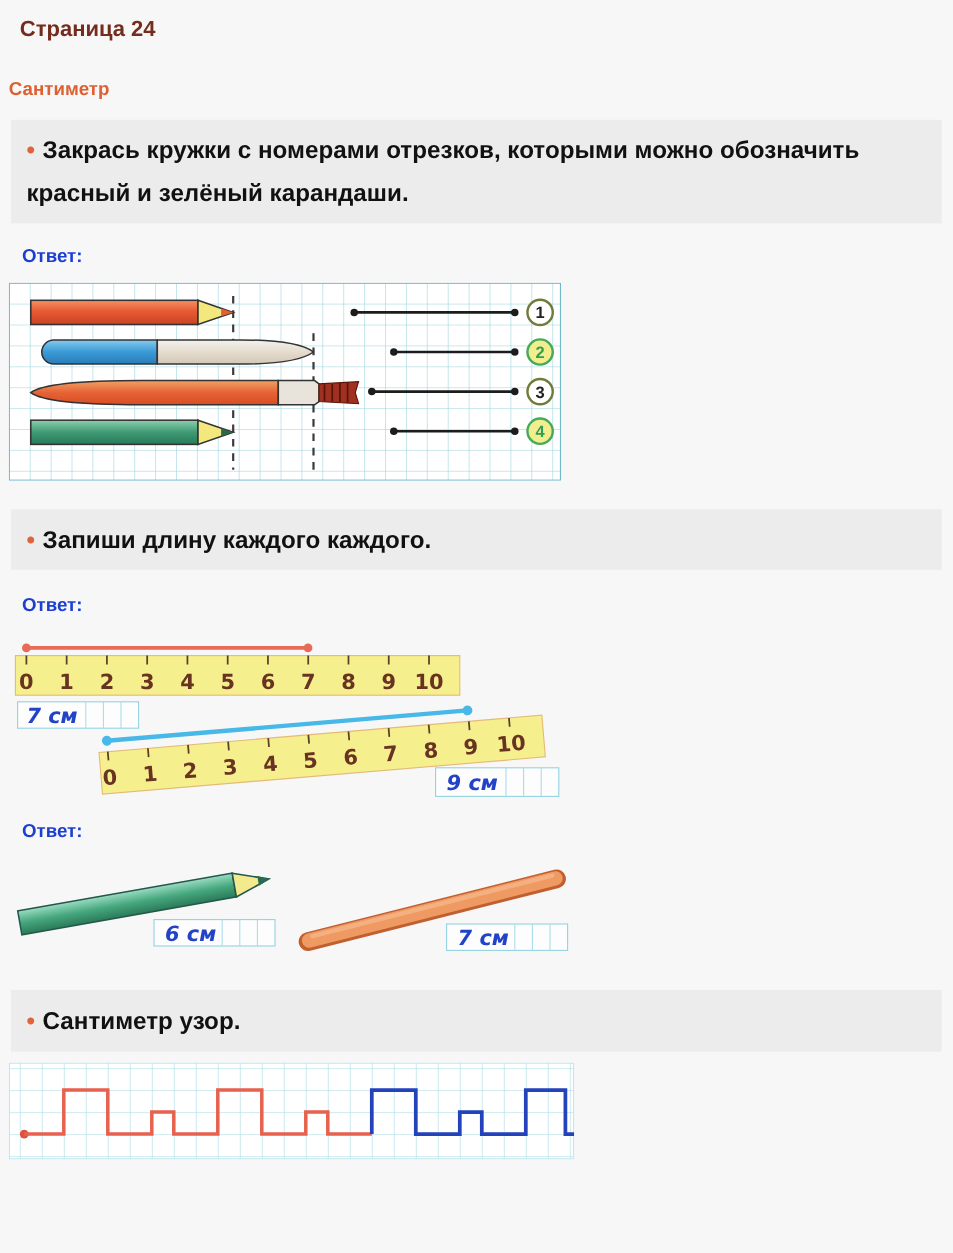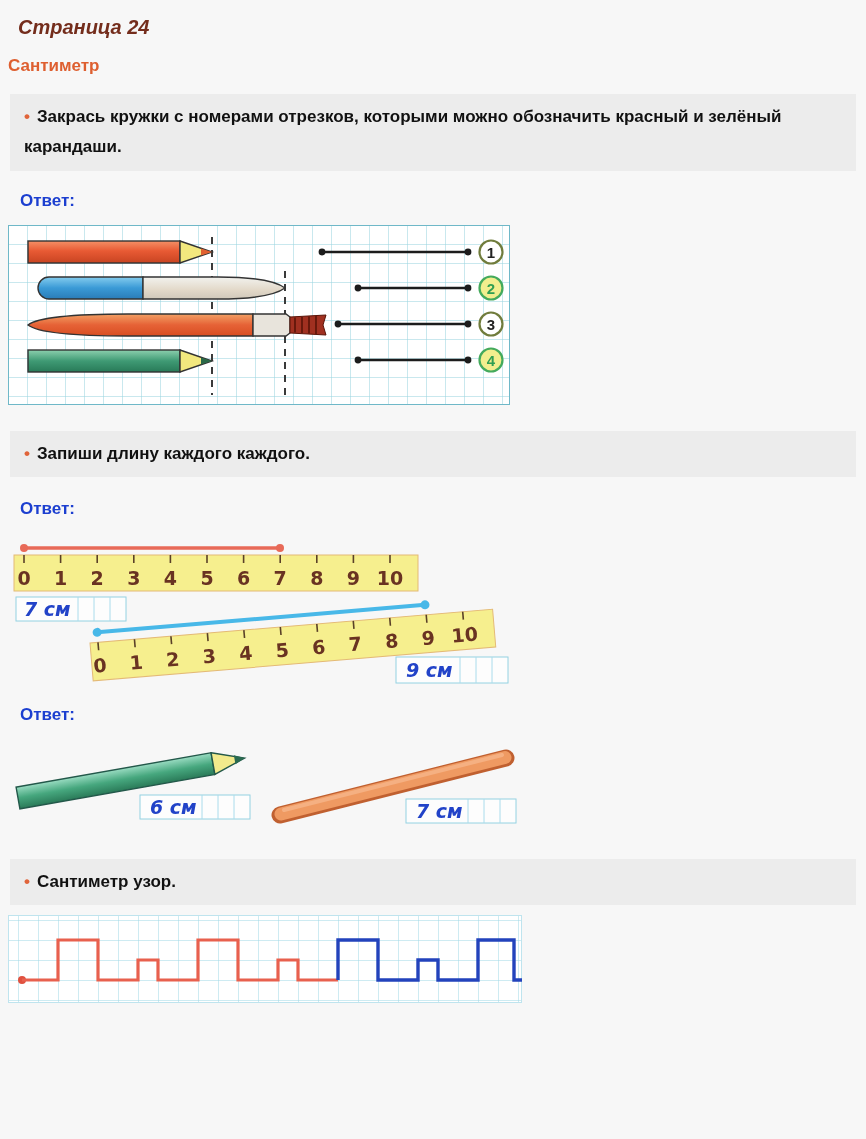--- a/index.html
+++ b/index.html
@@ -6,31 +6,30 @@
   body{
     width:866px;
     background:#f7f7f7;
     font-family:"Liberation Sans",sans-serif;
     color:#111;
   }
   .page{position:relative;width:866px;padding-bottom:10px;}
   .page-title{
     color:#742d1c;font-size:20px;font-weight:bold;
     margin:16px 0 0 18px;
-    font-style:italic;
   }
   .section-title{
     color:#de5f30;font-size:17px;font-weight:bold;
-    margin:17px 0 0 8px;
+    margin:32px 0 0 8px;
   }
   .task{
     background:#ececec;
     margin:0 10px;
     padding:8px 14px;
-    font-size:17px;font-weight:bold;line-height:1.78;
+    font-size:22px;font-weight:bold;line-height:1.78;
   }
   .task-inner{display:block;max-width:780px;}
   .bullet{color:#e0643a;margin-right:7px;}
   .answer-label{
     color:#1c3fd0;font-weight:bold;font-size:17px;
     margin-left:20px;
   }
   .figure{display:block;margin-left:8px;}
   .mt10{margin-top:10px}.mt14{margin-top:14px}.mt16{margin-top:16px}
   .mt18{margin-top:18px}.mt20{margin-top:20px}.mt22{margin-top:22px}

